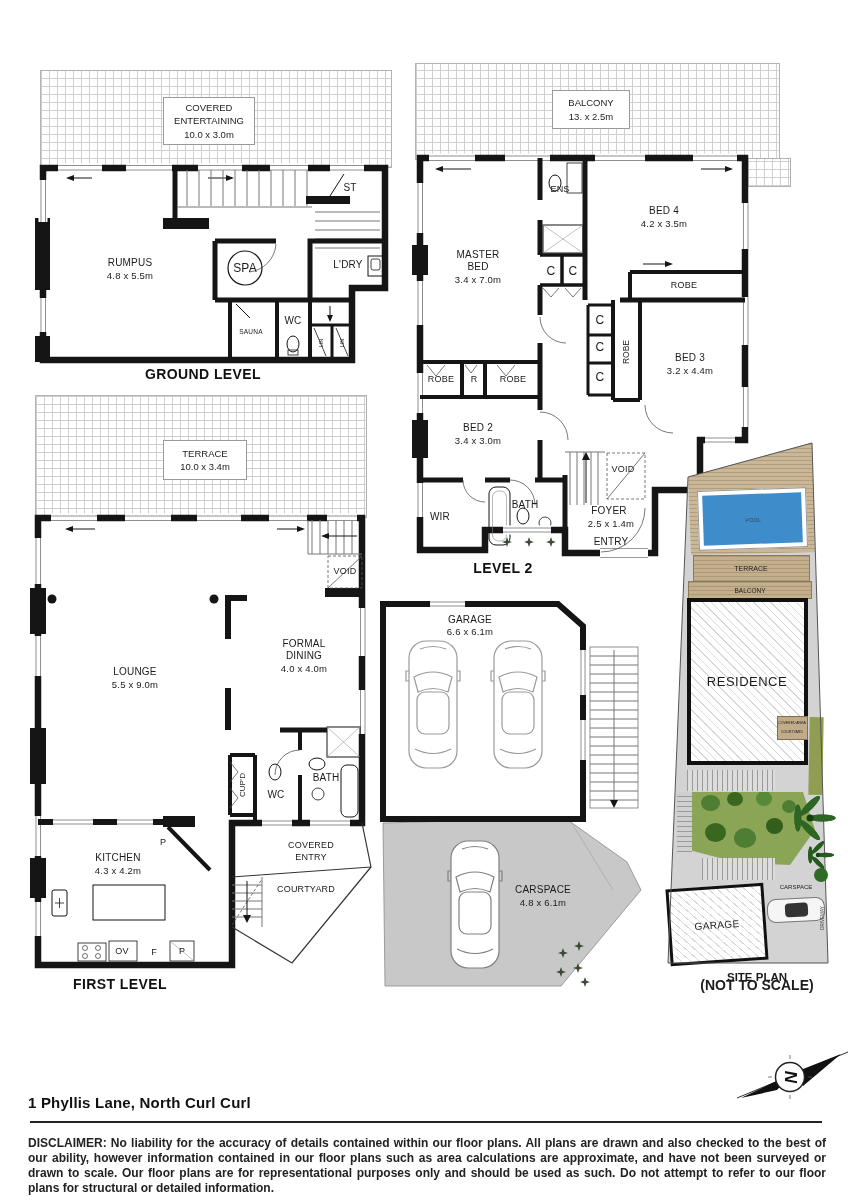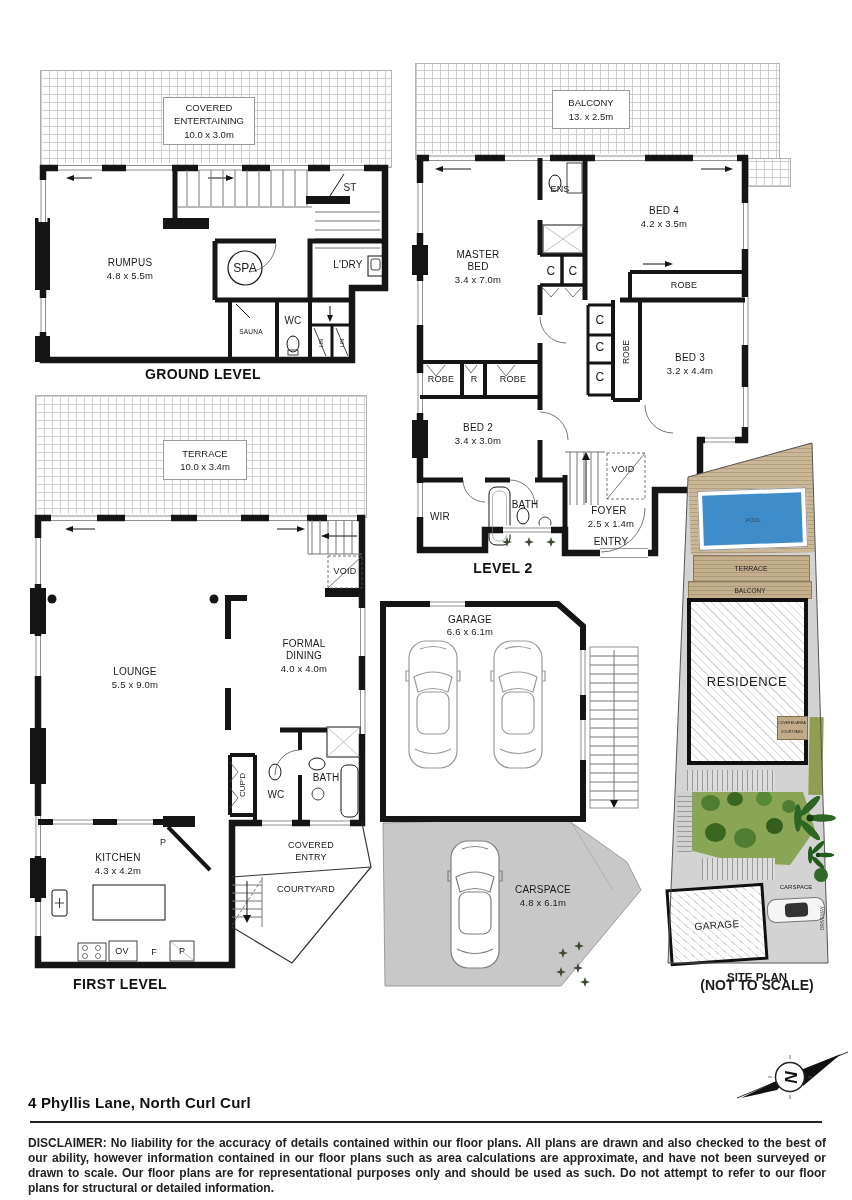--- a/index.html
+++ b/index.html
@@ -477,17 +477,17 @@
 
   <svg class="abs" style="left:733px;top:1046px" width="119" height="64" viewBox="0 0 119 64">
     <line x1="4" y1="52" x2="115" y2="6" stroke="#333" stroke-width="1"></line>
     <polygon points="8,52 60,27 44,44" fill="#111"></polygon>
     <polygon points="60,27 108,8 70,40" fill="#111"></polygon>
     <circle cx="57" cy="31" r="14.5" fill="#ffffff" stroke="#222" stroke-width="1.5"></circle>
     <path d="M57 13 V9 M57 49 V53 M39 31 H35 M75 31 H79" stroke="#555" stroke-width="0.8"></path>
     <text x="57" y="31" transform="rotate(90 57 31)" text-anchor="middle" dominant-baseline="central" font-size="17" font-weight="bold" font-style="italic" fill="#111">N</text>
   </svg>
 
-  <div id="address" style="left:28px;top:1094px">4 Phyllis Lane, North Curl Curl</div>
+  <div id="address" style="left:28px;top:1094px">1 Phyllis Lane, North Curl Curl</div>
   <div id="rule" style="left:30px;top:1121px;width:792px;height:2px"></div>
   <div id="disclaimer" style="left:28px;top:1136px;width:798px"><span>DISCLAIMER:</span><span> No liability for the accuracy of details contained within our floor plans. All plans are drawn and also checked to the best of our ability, however information contained in our floor plans such as area calculations are approximate, and have not been surveyed or drawn to scale. Our floor plans are for representational purposes only and should be used as such. Do not attempt to refer to our floor plans for structural or detailed information.</span></div>
 
 </div>
 
 </body></html>

